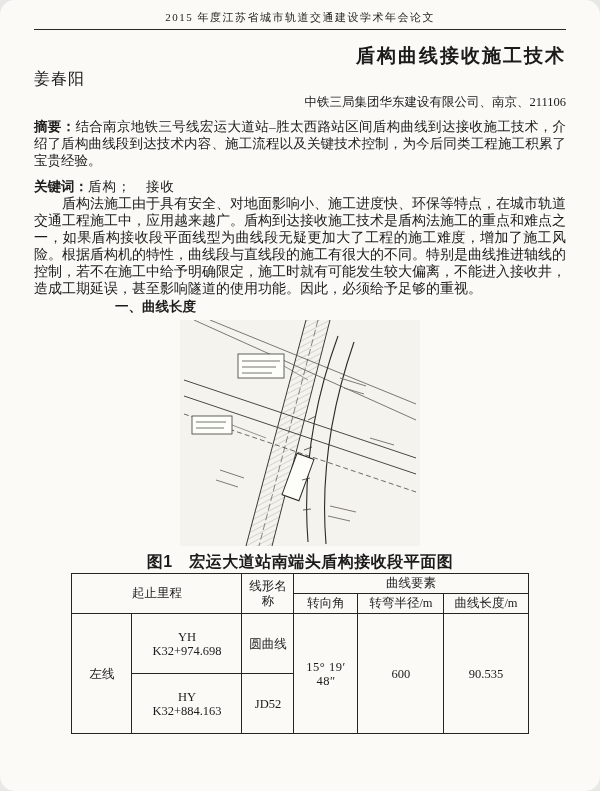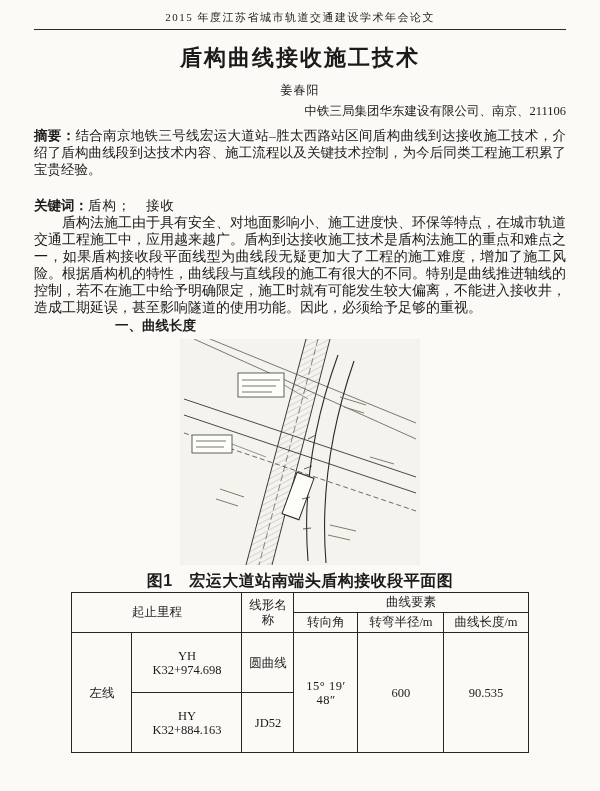--- a/index.html
+++ b/index.html
@@ -1,35 +1,35 @@
 <!DOCTYPE html>
 <html><head>
 <meta charset="utf-8">
 <style>
   * { margin:0; padding:0; box-sizing:border-box; }
   html,body { background:#e8e8e6; }
   body { font-family:"Liberation Serif","DejaVu Serif",serif; color:#1c1b19; }
   .page {
     width:600px; height:791px; margin:0 auto; background:#fbfaf7;
-    padding:8px 34px 20px 34px; position:relative; overflow:hidden;
+    padding:8px 34px 20px 34px; position:relative; overflow:hidden;border-radius:15px;
   }
   .running-head {
     text-align:center; font-size:11px; letter-spacing:1.5px; color:#26251f;
     padding-top:2px; font-family:"Liberation Serif",serif;
   }
   .head-rule { border:none; border-top:1.6px solid #2a2925; margin-top:4px; }
   .title {
-    text-align:center; font-size:22px; font-weight:bold; margin-top:13px;
+    text-align:right; font-size:19px; font-weight:bold; margin-top:13px;
     letter-spacing:2px; font-family:"Liberation Sans","DejaVu Sans",sans-serif;
   }
-  .author { text-align:center; font-size:12px; margin-top:9px; letter-spacing:1px; }
+  .author { font-size:16px; letter-spacing:1px; }
   .affiliation { text-align:right; font-size:12.5px; margin-top:4px; }
   .abstract { font-size:13.5px; line-height:17px; text-align:justify; margin-top:7px; }
   .hei { font-family:Liberation Serif, serif; font-weight:bold; }
-  .keywords { font-size:13.5px; line-height:17px; margin-top:19px; }
+  .keywords { font-size:13.5px; line-height:17px; margin-top:9px; }
   .kw-text { letter-spacing:1px; }
   .body-para { font-size:14px; line-height:17px; text-align:justify; text-indent:2em; }
   .section-heading { font-size:13.5px; font-weight:bold; line-height:18px; padding-left:6em; margin-top:1px; }
   .figure-wrap { text-align:center; margin-top:4px; }
   .figure-wrap svg { display:inline-block; }
   .fig-caption, .table-caption {
     text-align:center; font-size:16px; font-weight:bold; line-height:17px;
     font-family:"Liberation Sans","DejaVu Sans",sans-serif; letter-spacing:.5px;
   }
   .fig-caption { margin-top:3px; }

